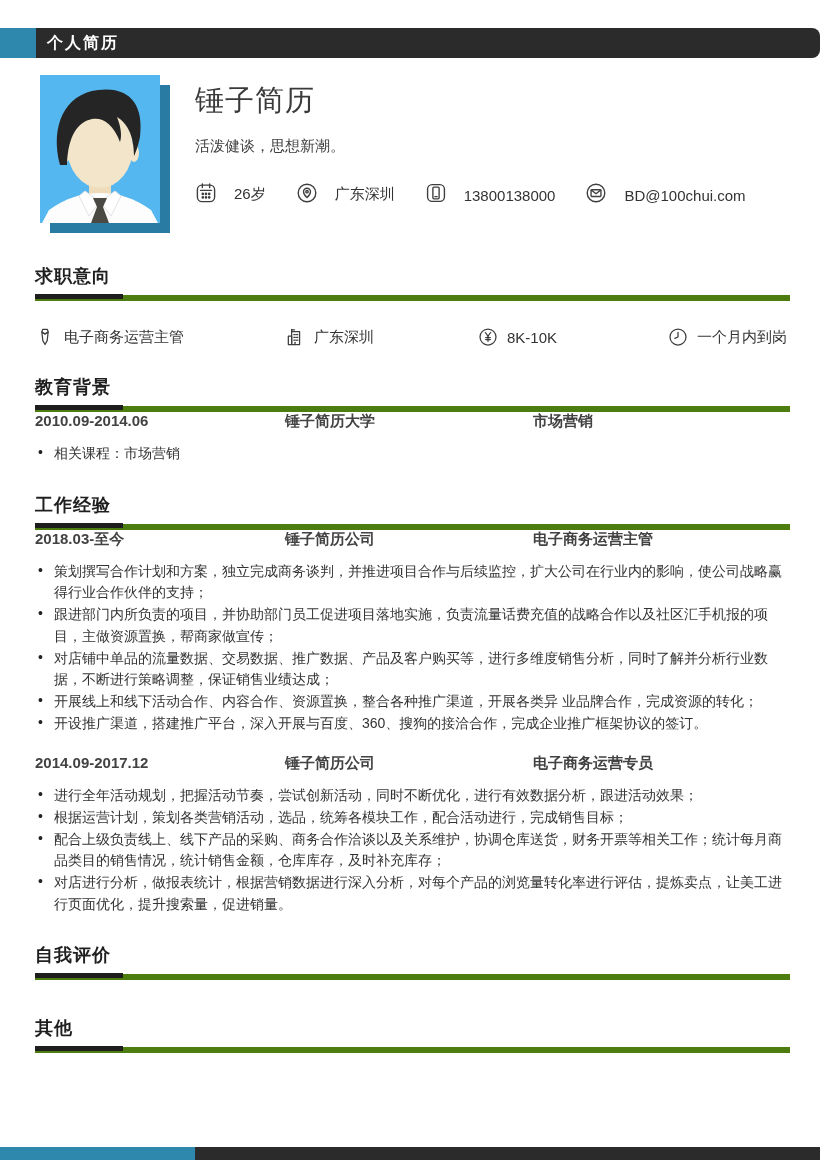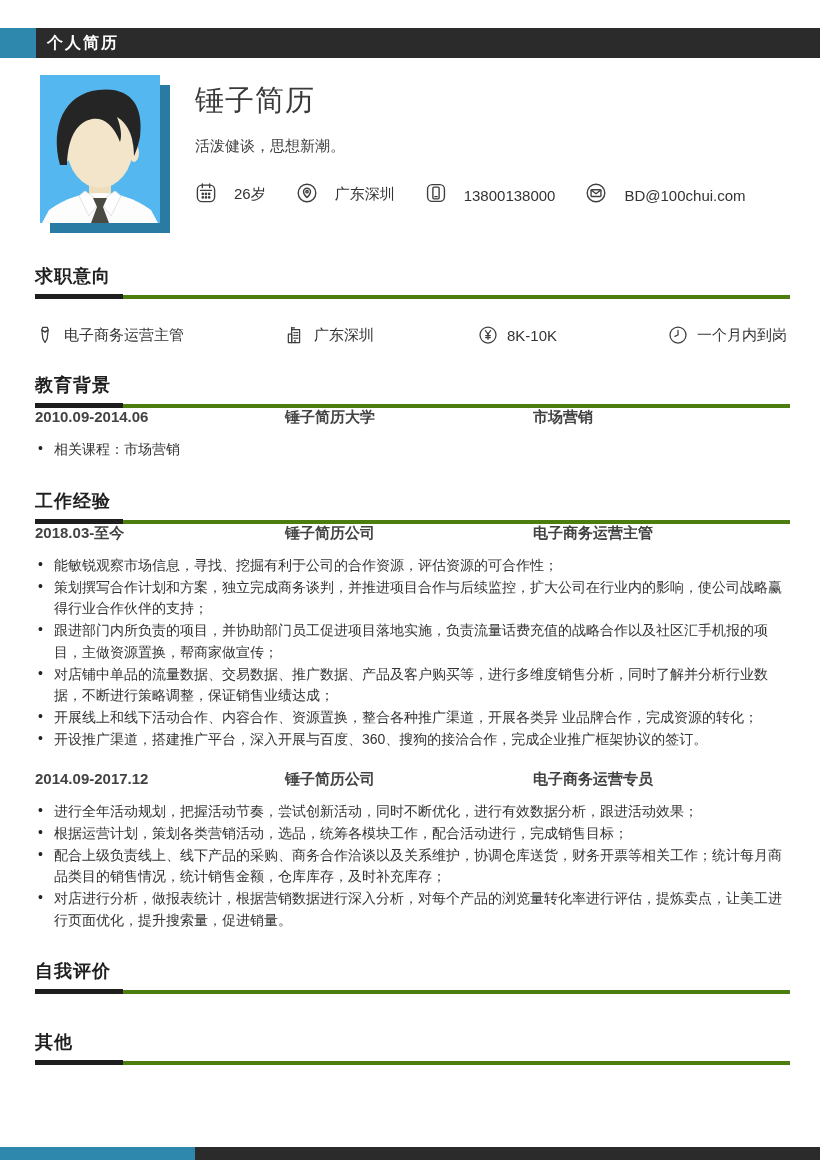--- a/index.html
+++ b/index.html
@@ -6,40 +6,40 @@
   html,body { width:820px; height:1160px; }
   body {
     position:relative;
     background:#ffffff;
     font-family:"Liberation Sans","DejaVu Sans",sans-serif;
     color:#333;
     overflow:hidden;
   }
 
   
-  .topbar { position:absolute; top:28px; left:0; width:820px; height:30px; background:#2b2b2b; display:flex; align-items:center; }
+  .topbar { position:absolute; top:28px; left:0; width:820px; height:30px; background:#2b2b2b; display:flex; align-items:center;border-radius:8px; }
   .topbar-accent { width:36px; height:30px; background:#2e87ad; flex:none; }
   .topbar-title { color:#fff; font-weight:bold; font-size:16px; padding-left:11px; letter-spacing:2px; }
 
   
   .header { position:absolute; top:75px; left:40px; right:30px; }
   .avatar-wrap { position:absolute; left:0; top:0; width:120px; height:148px; box-shadow:10px 10px 0 0 #2a7ba3; }
   .avatar-wrap svg { display:block; width:120px; height:148px; }
   .header-main { margin-left:155px; padding-top:6px; }
   .name { font-size:29px; font-weight:400; color:#3a3a3a; letter-spacing:1px; }
   .tagline { margin-top:16px; font-size:15px; color:#404040; }
   .contacts { margin-top:26px; display:flex; align-items:center; gap:30px; font-size:15px; color:#333; }
   .contact { display:flex; align-items:flex-end; gap:17px; white-space:nowrap; }
   .icon { width:22px; height:22px; flex:none; }
   .icon svg { display:block; width:22px; height:22px; stroke:#3e3e3e; fill:none; stroke-width:1.5; stroke-linecap:round; stroke-linejoin:round; }
 
   
   .content { position:absolute; top:264px; left:35px; width:755px; }
 
-  .section-header { position:relative; border-bottom:4px solid #4d7c0f; padding-bottom:7px; }
+  .section-header { position:relative; border-bottom:6px solid #4d7c0f; padding-bottom:7px; }
   .section-header::after { content:""; position:absolute; left:0; bottom:-4px; width:88px; height:5px; background:#1e1e1e; }
   .section-title { font-size:18px; font-weight:bold; color:#1f1f1f; letter-spacing:1px; }
   .mt1 { margin-top:28px; }
 
   
   .intent-row { margin-top:26px; display:grid; grid-template-columns:250px 193px 190px 1fr; align-items:center; }
   .intent-item { display:flex; align-items:center; gap:9px; font-size:15px; color:#333; }
   .intent-item .icon, .intent-item .icon svg { width:20px; height:20px; }
 
   
@@ -207,21 +207,20 @@
   <div class="section-header mt1">
     <span class="section-title">工作经验</span>
   </div>
 
   <div class="entry-row">
     <span>2018.03-至今</span>
     <span>锤子简历公司</span>
     <span>电子商务运营主管</span>
   </div>
   <ul class="bullets spaced">
-    <li>能敏锐观察市场信息，寻找、挖掘有利于公司的合作资源，评估资源的可合作性；</li>
     <li>策划撰写合作计划和方案，独立完成商务谈判，并推进项目合作与后续监控，扩大公司在行业内的影响，使公司战略赢得行业合作伙伴的支持；</li>
     <li>跟进部门内所负责的项目，并协助部门员工促进项目落地实施，负责流量话费充值的战略合作以及社区汇手机报的项目，主做资源置换，帮商家做宣传；</li>
     <li>对店铺中单品的流量数据、交易数据、推广数据、产品及客户购买等，进行多维度销售分析，同时了解并分析行业数据，不断进行策略调整，保证销售业绩达成；</li>
     <li>开展线上和线下活动合作、内容合作、资源置换，整合各种推广渠道，开展各类异 业品牌合作，完成资源的转化；</li>
     <li>开设推广渠道，搭建推广平台，深入开展与百度、360、搜狗的接洽合作，完成企业推广框架协议的签订。</li>
   </ul>
 
   <div class="entry-row" style="margin-top:19px;">
     <span>2014.09-2017.12</span>
     <span>锤子简历公司</span>

